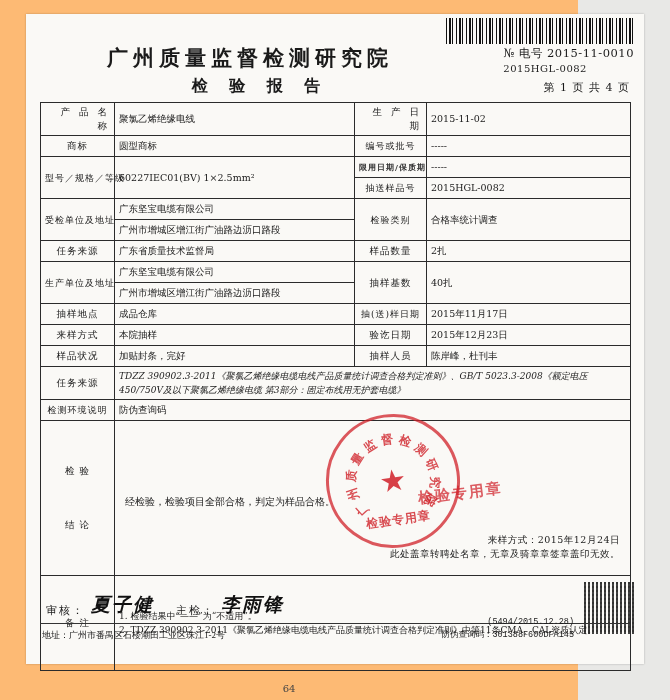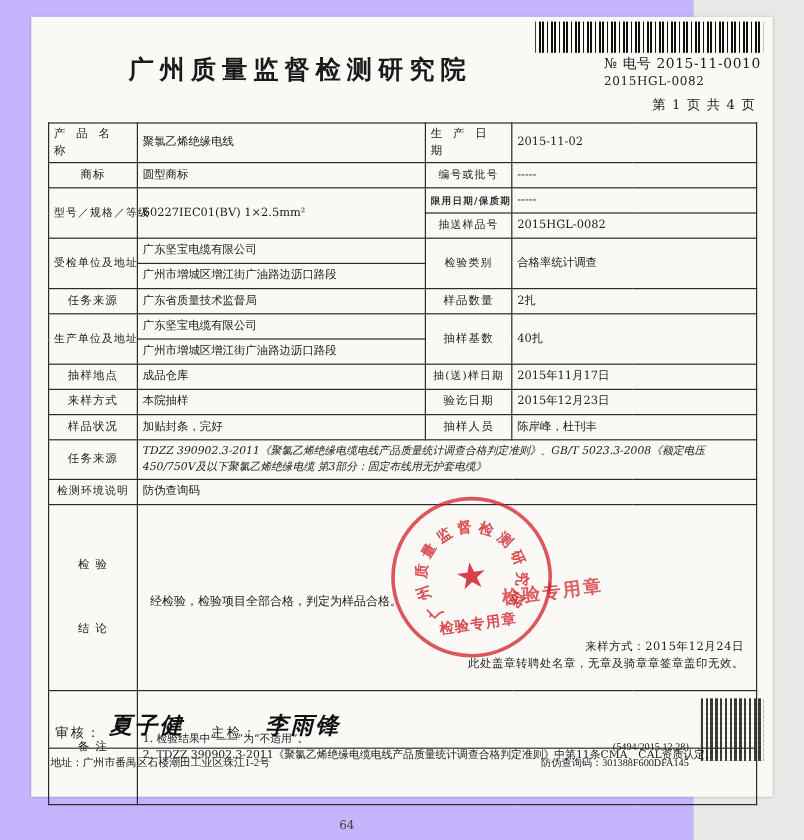--- a/index.html
+++ b/index.html
@@ -6,21 +6,21 @@
   body{
     width:670px;height:700px;
     background:#e8e8e6;
     font-family:"DejaVu Sans","Liberation Sans",sans-serif;
     color:#1a1a1a;
     overflow:hidden;
   }
   .page{
     position:relative;
     width:578px;height:700px;
-    background:#c4b5fd;
+    background:#fdba74;
   }
   .sheet{
     position:absolute;
     left:26px;top:14px;
     width:618px;height:650px;
     background:#faf9f6;
     box-shadow:0 0 2px rgba(0,0,0,.25);
   }
   
   .barcode{
@@ -74,21 +74,21 @@
     table-layout:fixed;
   }
   table.main td{
     border:1px solid #2b2b2b;
     padding:2px 4px;
     vertical-align:middle;
     line-height:14px;
     height:16px;
   }
   .lbl{text-align:center;white-space:nowrap;letter-spacing:1px;}
-  .lbl-sp{text-align:left;letter-spacing:3px;}
+  .lbl-sp{text-align:right;letter-spacing:3px;}
   .val{text-align:left;padding-left:6px;}
   .small{font-size:9px;}
   .tiny{font-size:8px;color:#333;font-weight:bold;}
   .basisbox{height:34px;line-height:13px;font-size:9px;font-style:italic;}
   .resultbox{position:relative;height:120px;vertical-align:top;}
   .resultbox .txt{padding:8px 0 0 6px;font-size:10px;}
   .sigline{
     position:absolute;right:10px;bottom:14px;font-size:9.5px;letter-spacing:.5px;
   }
   .notebox{height:86px;vertical-align:top;font-size:9px;line-height:15px;padding-top:6px;}
@@ -142,21 +142,21 @@
     font-family:"DejaVu Serif","Liberation Serif",serif;
     font-size:19px;font-weight:bold;font-style:italic;
     color:#111;letter-spacing:2px;
   }
   .footline{
     position:absolute;left:16px;bottom:22px;
     font-size:9px;font-family:Liberation Serif, serif;
   }
   .footright{
     position:absolute;right:70px;bottom:22px;text-align:right;
-    font-size:8.5px;line-height:13px;font-family:Liberation Serif, serif;
+    font-size:8.5px;line-height:13px;font-family:Liberation Mono, monospace;
   }
   .divider{
     position:absolute;left:14px;right:14px;bottom:40px;height:0;
     border-top:1px solid #333;
   }
   .pagenum{
     position:absolute;left:0;right:0;bottom:6px;text-align:center;
     font-size:10px;color:#444;font-family:"DejaVu Serif","Liberation Serif",serif;
   }
 </style>
@@ -172,20 +172,21 @@
     <h1 class="title">广州质量监督检测研究院</h1>
 
     <div class="hdr-no">
       <div>
         <span>№ 电号</span>
         <span>2015-11-0010</span>
       </div>
       <div class="sub">2015HGL-0082</div>
     </div>
 
+    <h2 class="subtitle">检 验 报 告</h2>
     <div class="pageinfo">第 1 页 共 4 页</div>
 
     <table class="main">
       <colgroup>
         <col style="width:74px">
           <col style="width:120px">
           <col style="width:120px">
         <col style="width:72px">
           <col style="width:100px">
           <col style="width:104px">

